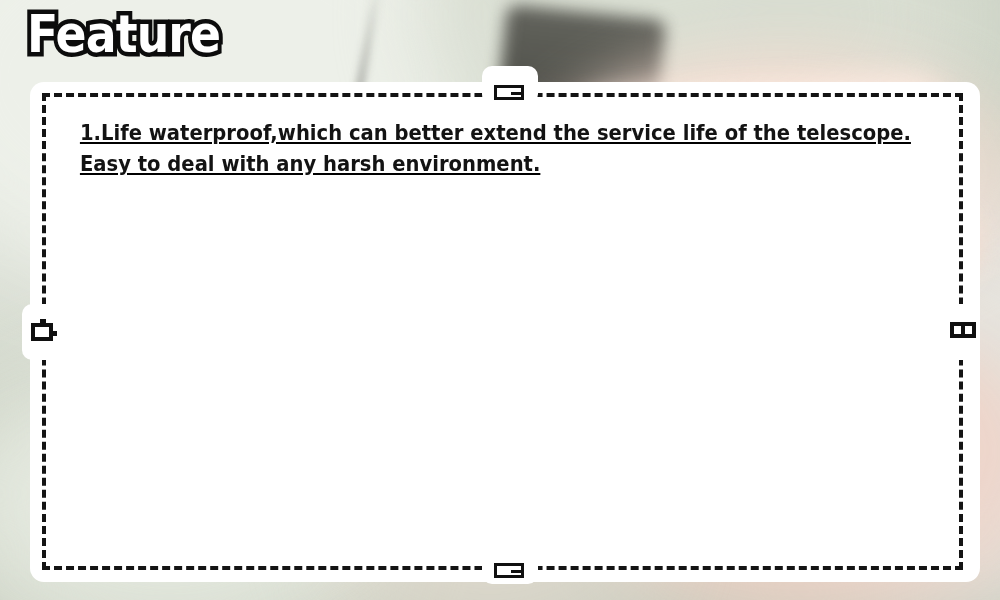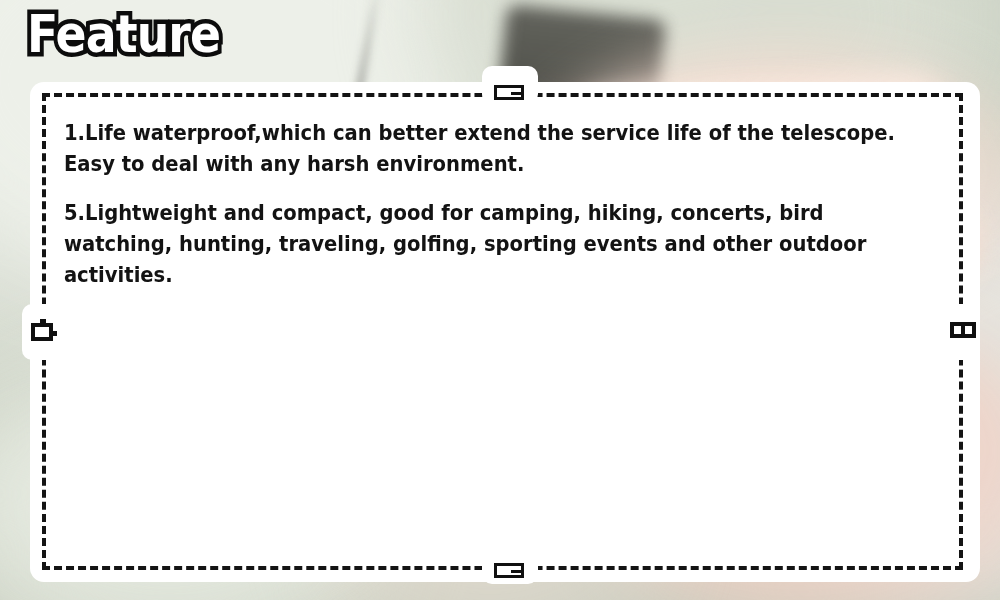--- a/index.html
+++ b/index.html
@@ -98,24 +98,25 @@
 
   
   #dashed{
     position:absolute;left:42px;top:93px;width:921px;height:477px;
     border:4px dashed #141414;z-index:22;box-sizing:border-box;
     pointer-events:none;
   }
 
   
   #content{
-    position:absolute;left:62px;top:110px;width:882px;height:440px;
+    position:absolute;left:78px;top:110px;width:882px;height:440px;
     background:linear-gradient(180deg,rgba(255,255,255,.42) 0%,rgba(255,255,255,.34) 55%,rgba(255,255,255,.46) 100%);
     z-index:20;box-sizing:border-box;
     padding:8px 0 0 0;
+    text-decoration:underline;
   }
   .line{
     font-family:"DejaVu Sans", sans-serif;
     font-weight:700;color:#131313;
     font-size:20.5px;line-height:31px;
     white-space:nowrap;
     transform:scaleX(.955);transform-origin:left center;
   }
   .para{margin-bottom:18px;}
   .para:last-child{margin-bottom:0;}
@@ -181,25 +182,20 @@
   <div id="content">
 
     <div class="para">
       <div class="line ind0">1.Life waterproof,which can better extend the service life of the telescope.</div>
       <div class="line ind0">Easy to deal with any harsh environment.</div>
     </div>
 
 
 
 
-    <div class="para">
-      <div class="line ind0">5.Lightweight and compact, good for camping, hiking, concerts, bird</div>
-      <div class="line ind0"> watching, hunting, traveling, golfing, sporting events and other outdoor</div>
-      <div class="line ind0">activities.</div>
-    </div>
 
   </div>
 
   <div id="dashed"></div>
 
   <div class="bump h tc"></div>
   <div class="bump h bc"></div>
   <div class="bump v lm"></div>
   <div class="bump v rm"></div>
 

